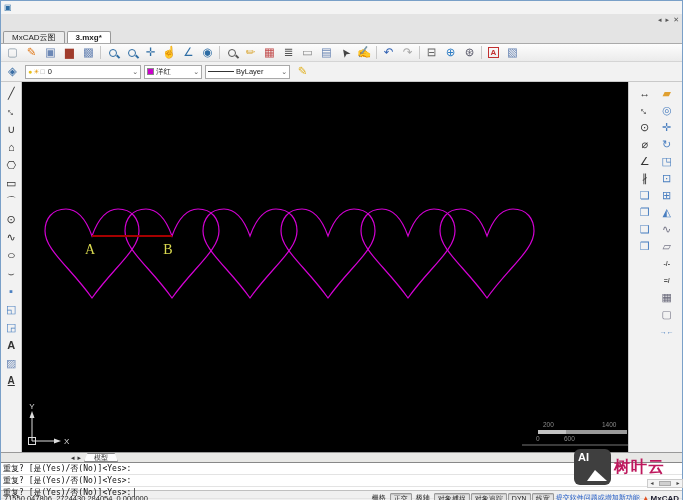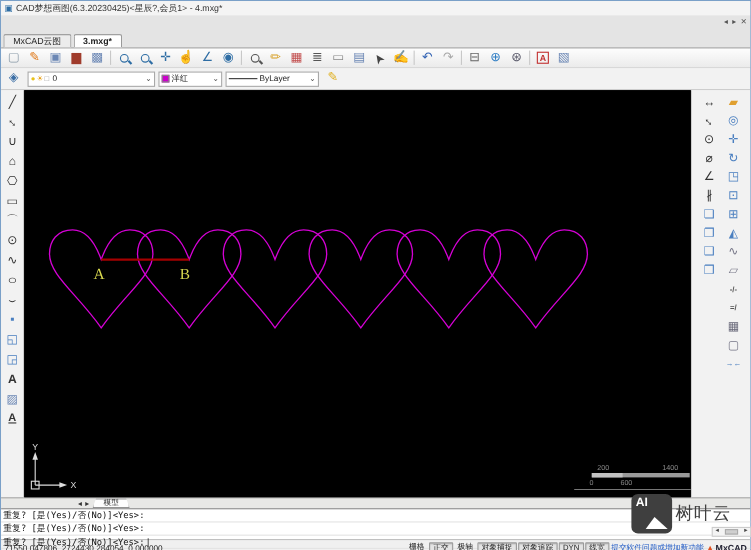--- a/index.html
+++ b/index.html
@@ -67,30 +67,29 @@
   .brand-mark{color:#e05020;font-size:8px;margin-right:1px}
   
   .wm-scrollbar{position:absolute;left:646px;top:478px;width:36px;height:9px;display:flex;align-items:center;background:#f4f4f4;border:1px solid #ccc;font-size:6px;color:#444;z-index:4}
   .sb-btn{width:8px;text-align:center;line-height:7px}
   .sb-track{flex:1;display:flex;justify-content:center}
   .sb-thumb{width:12px;height:5px;background:#cfcfcf;border:1px solid #aaa}
   .watermark{position:absolute;left:573px;top:448px;display:flex;align-items:center;z-index:5}
   .wm-logo{width:37px;height:36px;background:#3f3f3f;border-radius:6px;position:relative}
   .wm-ai{position:absolute;top:2px;left:4px;color:#fff;font-weight:bold;font-size:11px}
   .wm-mountain{position:absolute;bottom:4px;right:4px;width:0;height:0;border-left:8px solid transparent;border-right:12px solid transparent;border-bottom:11px solid #fff}
-  .wm-text{font-size:16px;font-weight:normal;color:#404040;margin-left:3px;letter-spacing:1px}
+  .wm-text{font-size:16px;font-weight:bold;color:#be185d;margin-left:3px;letter-spacing:1px}
 </style>
 </head>
 <body>
 
 <div class="window">
 
   <div class="titlebar">
     <span class="app-ic">▣</span>
-    <span>CAD梦想画图(6.3.20230425)&lt;星辰?,会员1&gt; - 4.mxg*</span>
   </div>
 
 
   <div class="tabbar">
     <div class="doctabs" id="doctabs">
         <span class="doctab">MxCAD云图</span>
         <span class="doctab active">3.mxg*</span>
       </div>
     <div class="tabnav">
       <span>◂</span>

